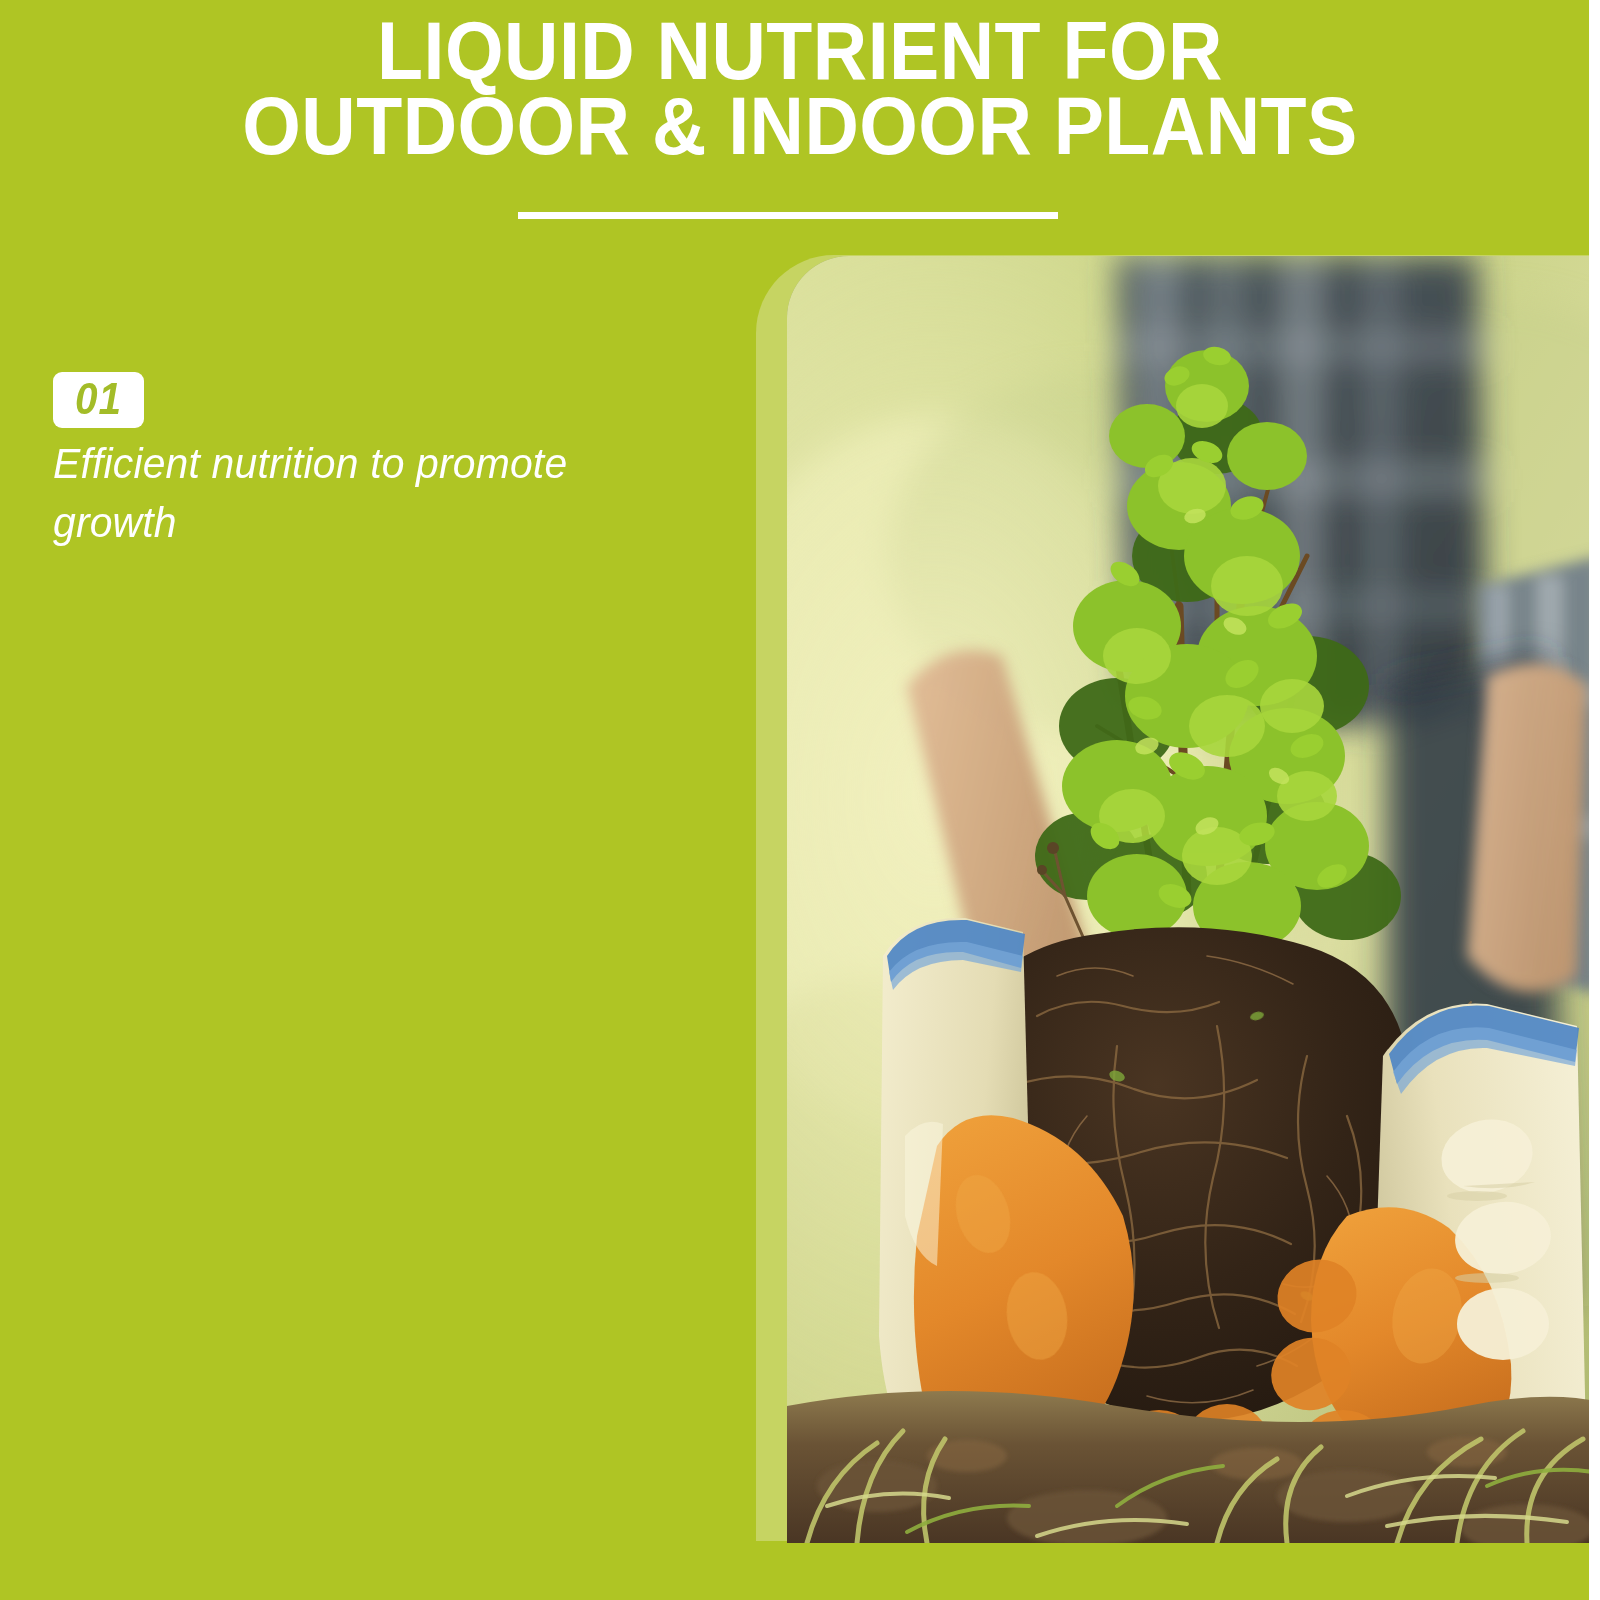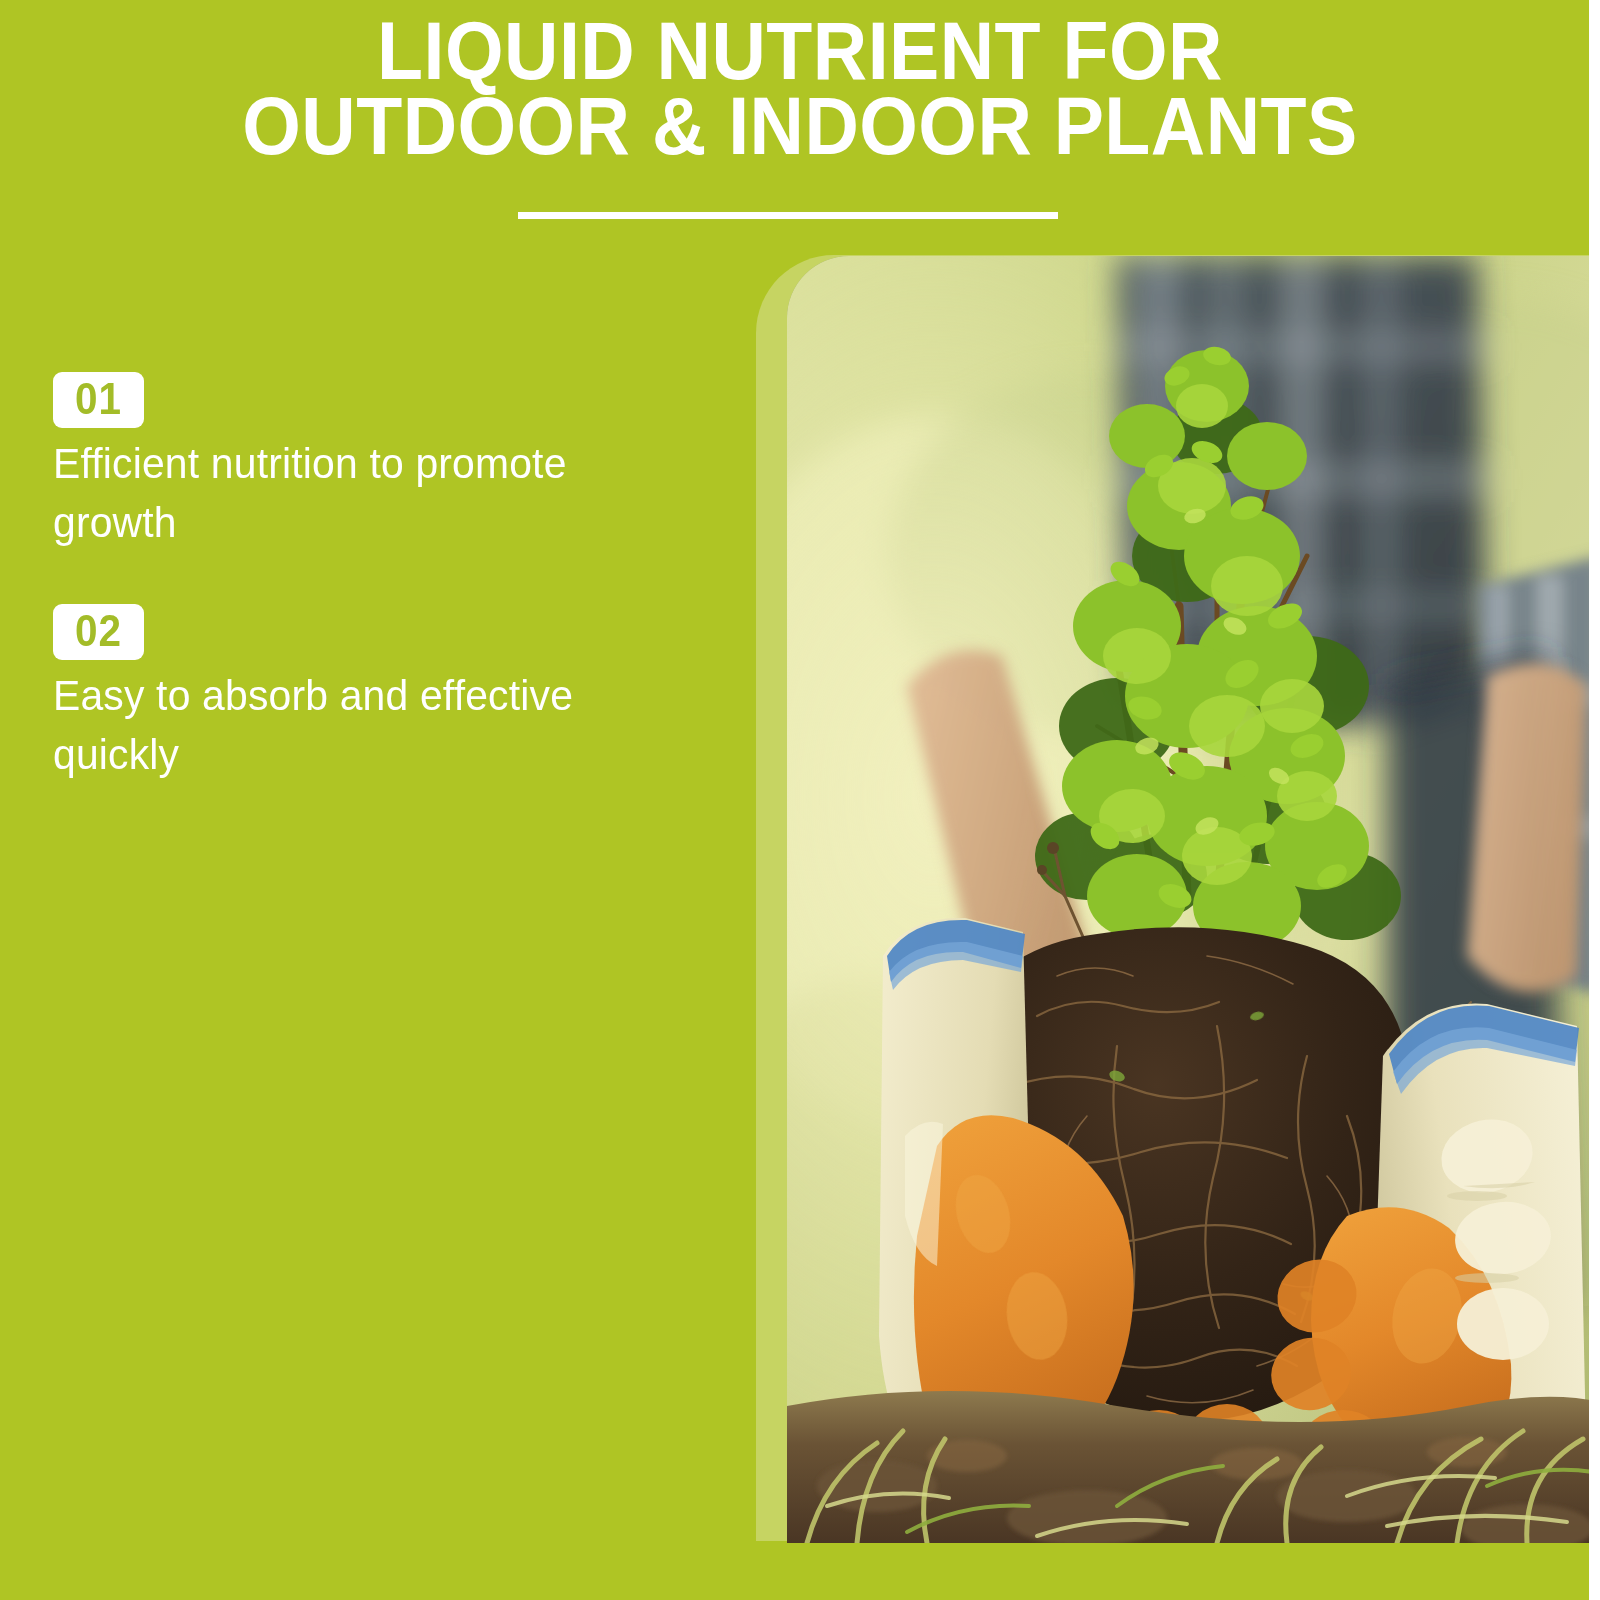--- a/index.html
+++ b/index.html
@@ -53,20 +53,21 @@
   
   .features {
     position: absolute;
     left: 53px;
     top: 372px;
     width: 660px;
     z-index: 6;
   }
   .feature {
     margin-bottom: 52px;
+    font-style: italic;
   }
   .feature:last-child { margin-bottom: 0; }
 
   .badge {
     display: inline-block;
     background: #ffffff;
     border-radius: 9px;
     padding: 5px 20px 7px 20px;
     min-width: 74px;
     box-sizing: border-box;
@@ -464,24 +465,18 @@
 
   <div class="features">
 
     <div class="feature">
       <span class="badge">
         <span class="badge-num">01</span>
       </span>
       <span class="feature-text">Efficient nutrition to promote growth</span>
     </div>
 
-    <div class="feature">
-      <span class="badge">
-        <span class="badge-num">02</span>
-      </span>
-      <span class="feature-text">Easy to absorb and effective quickly</span>
-    </div>
 
 
 
   </div>
 
 </div>
 
 </body></html>

